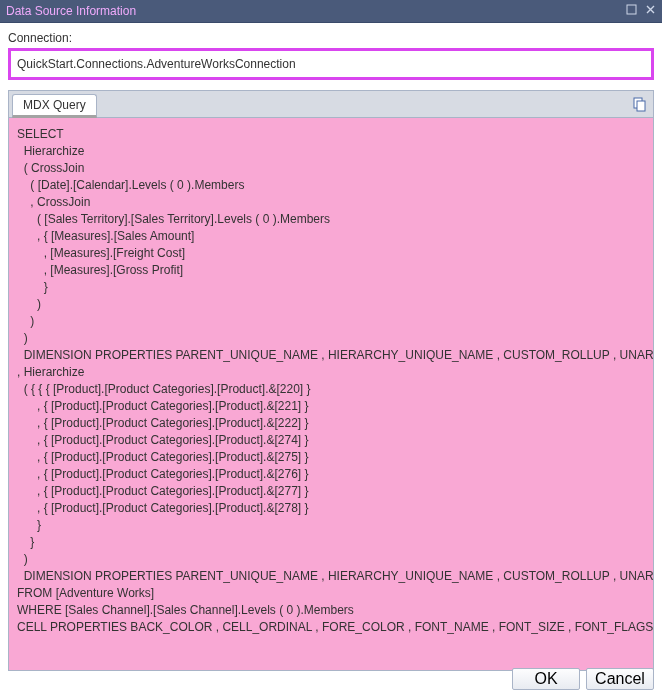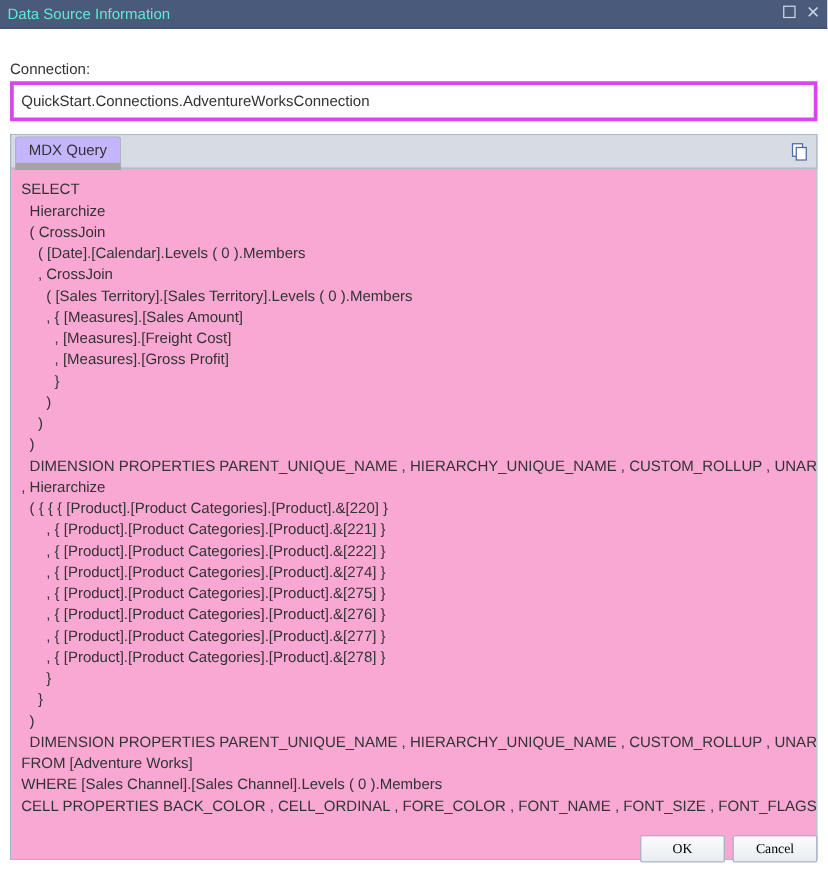--- a/index.html
+++ b/index.html
@@ -8,21 +8,21 @@
     font-family: "Segoe UI", Tahoma, sans-serif;
     font-size: 12px;
     color: #333;
     background: #fff;
     width: 662px;
     height: 698px;
     overflow: hidden;
   }
   .titlebar {
     background: #4a5a7a;
-    color: #5eead4;
+    color: #f0abfc;
     height: 22px;
     line-height: 22px;
     padding: 0 6px;
     display: flex;
     align-items: center;
     justify-content: space-between;
     border-bottom: 1px solid #3a4a6a;
   }
   .titlebar-title {
     font-size: 12px;
@@ -31,21 +31,20 @@
     display: flex;
     gap: 8px;
     align-items: center;
   }
   .titlebar-controls span {
     cursor: pointer;
     color: #cdd6e8;
   }
   .content {
     padding: 4px 8px 0 8px;
-    margin-top: 17px;
   }
   .label-row {
     margin: 4px 0 3px 0;
   }
   .conn-box {
     border: 3px solid #d946ef;
     padding: 4px 6px;
     background: #fff;
     height: 18px;
     line-height: 18px;
@@ -66,22 +65,22 @@
     line-height: 20px;
     padding: 0 10px;
     margin: 3px 0 0 3px;
     border: 1px solid #a9b4c7;
     border-radius: 3px 3px 0 0;
     background: #eef0f5;
     cursor: pointer;
     position: relative;
   }
   .tab.active {
-    background: #c4b5fd;
-    border-bottom: 6px solid #a3a3a3;
+    background: #ffffff;
+    border-bottom: 3px solid #a3a3a3;
     z-index: 2;
   }
   .tab-strip-right {
     position: absolute;
     right: 6px;
     top: 5px;
   }
   .copy-icon svg { display: block; }
   .query-box {
     border: 1px solid #a9b4c7;
@@ -103,23 +102,22 @@
     right: 8px;
     display: flex;
     gap: 6px;
   }
   .btn {
     min-width: 68px;
     height: 22px;
     border: 1px solid #a9b4c7;
     background: linear-gradient(#fdfdfe, #e8ebf1);
     border-radius: 2px;
-    font-size: 11px;
+    font-size: 16px;
     cursor: pointer;
-    font-family: Liberation Serif, serif;
   }
 </style>
 </head>
 <body>
 
 <div class="titlebar">
   <span class="titlebar-title">Data Source Information</span>
   <div class="titlebar-controls">
     <span title="Maximize">
       <svg width="11" height="11" viewBox="0 0 11 11">

